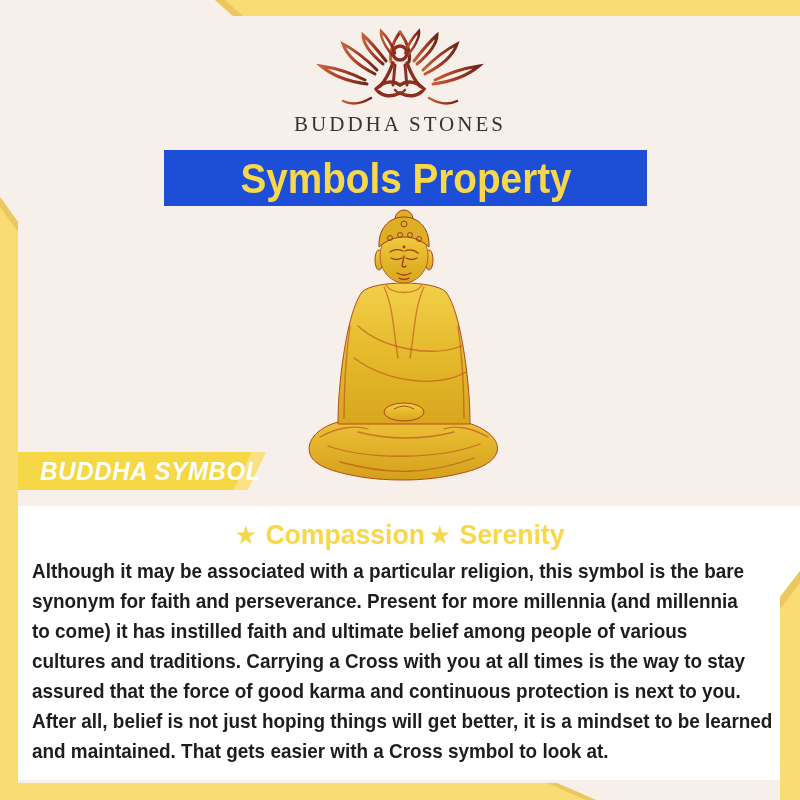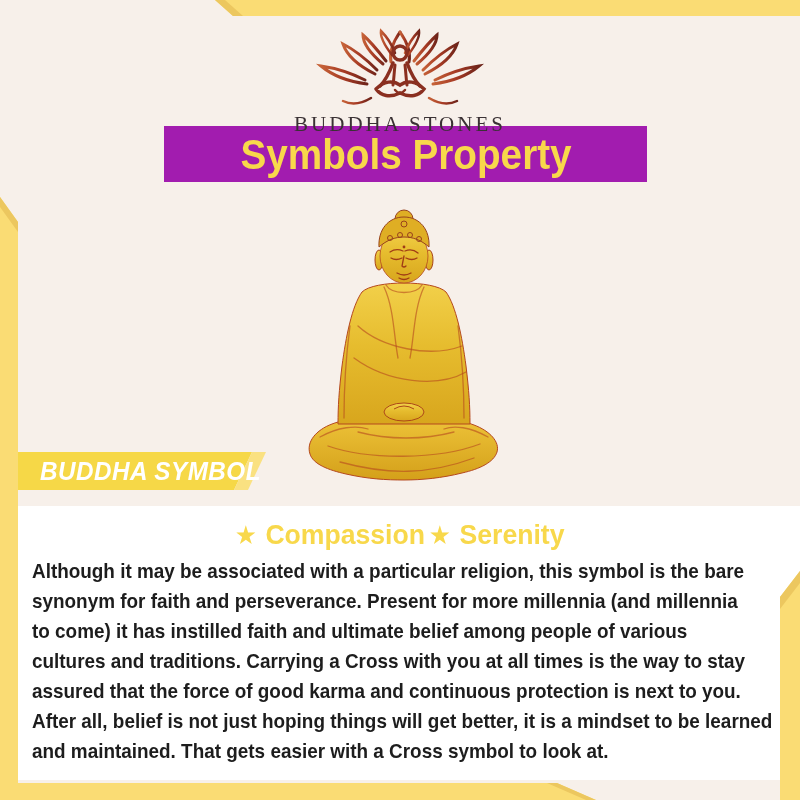--- a/index.html
+++ b/index.html
@@ -13,22 +13,22 @@
   .abs { position: absolute; }
 
   
   .panel {
     left: 18px; top: 506px; width: 782px; height: 274px;
     background: #ffffff; z-index: 1;
   }
 
   
   .title-box {
-    left: 164px; top: 126px; width: 483px; height: 56px;
-    background: #a21caf; z-index: 2;
+    left: 164px; top: 150px; width: 483px; height: 56px;
+    background: #1d4ed8; z-index: 2;
     display: flex; align-items: center; justify-content: center;
   }
   .title-text {
     display: inline-block;
     font-size: 43px; font-weight: 700; letter-spacing: 0px;
     color: #f8d84b;
     transform: scaleX(0.9);
     white-space: nowrap;
   }
 

